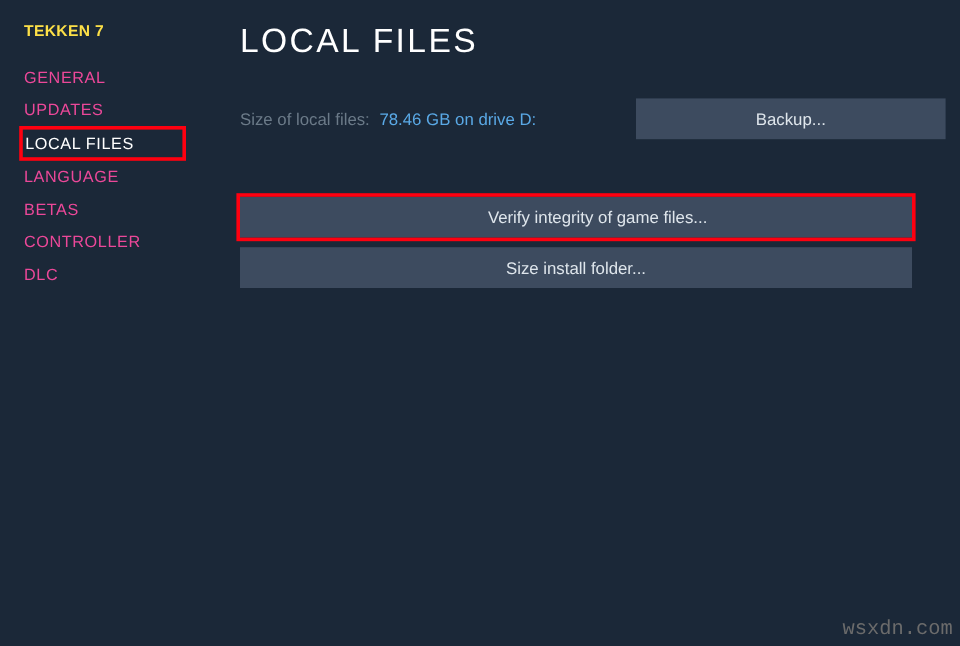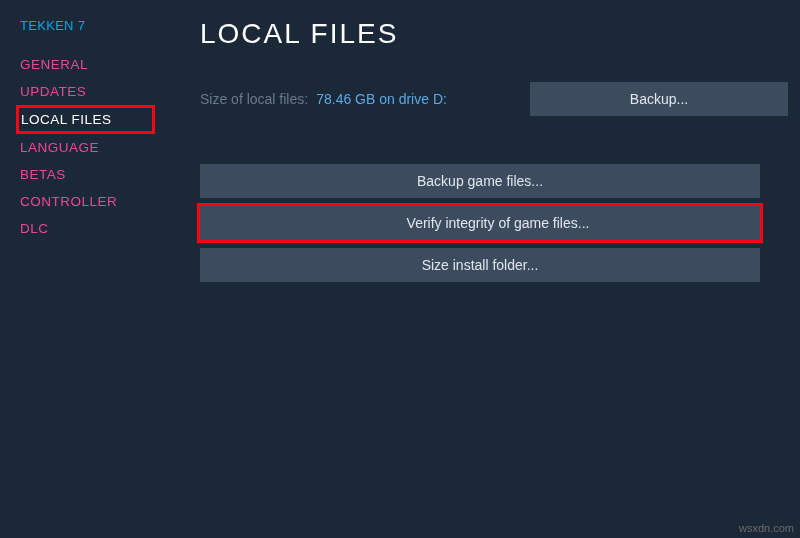--- a/index.html
+++ b/index.html
@@ -15,23 +15,23 @@
     display: flex;
     width: 100%; height: 100%;
     background: #1b2838;
   }
   .sidebar {
     width: 170px;
     padding: 18px 0 0 20px;
     flex-shrink: 0;
   }
   .game-title {
-    color: #0ea5e9;
+    color: #fde047;
     font-size: 13px;
-    font-weight: 400;
+    font-weight: 700;
     margin-bottom: 18px;
     letter-spacing: 0.3px;
   }
   .nav-item {
     color: #ec4899;
     font-size: 13.5px;
     letter-spacing: 0.5px;
     padding: 6px 0;
     cursor: pointer;
     display: inline-block;
@@ -93,23 +93,23 @@
     width: 560px;
   }
   .btn.highlight-box {
     outline: 3px solid #ff0010;
     padding-left: 36px;
   }
   .watermark {
     position: absolute;
     right: 6px;
     bottom: 4px;
-    font-size: 11px;
+    font-size: 17px;
     color: #6b6b6b;
-    font-family: Liberation Sans, sans-serif;
+    font-family: Liberation Mono, monospace;
   }
 </style>
 </head>
 <body>
 
 <div class="root">
   <aside class="sidebar">
     <div class="game-title">TEKKEN 7</div>
 
     <span class="nav-wrap"><span class="nav-item">GENERAL</span></span>
@@ -124,20 +124,19 @@
   <main class="main">
     <h1 class="page-title">LOCAL FILES</h1>
 
     <div class="size-row">
       <span class="size-label">Size of local files:</span>
       <span class="size-value">78.46 GB on drive D:</span>
       <button class="btn browse-btn">Backup...</button>
     </div>
 
     <div class="action-stack">
-      <button class="btn">Backup game files...</button>
       <button class="btn highlight-box">Verify integrity of game files...</button>
       <button class="btn">Size install folder...</button>
     </div>
   </main>
 </div>
 
 <div class="watermark">wsxdn.com</div>
 
 </body></html>

